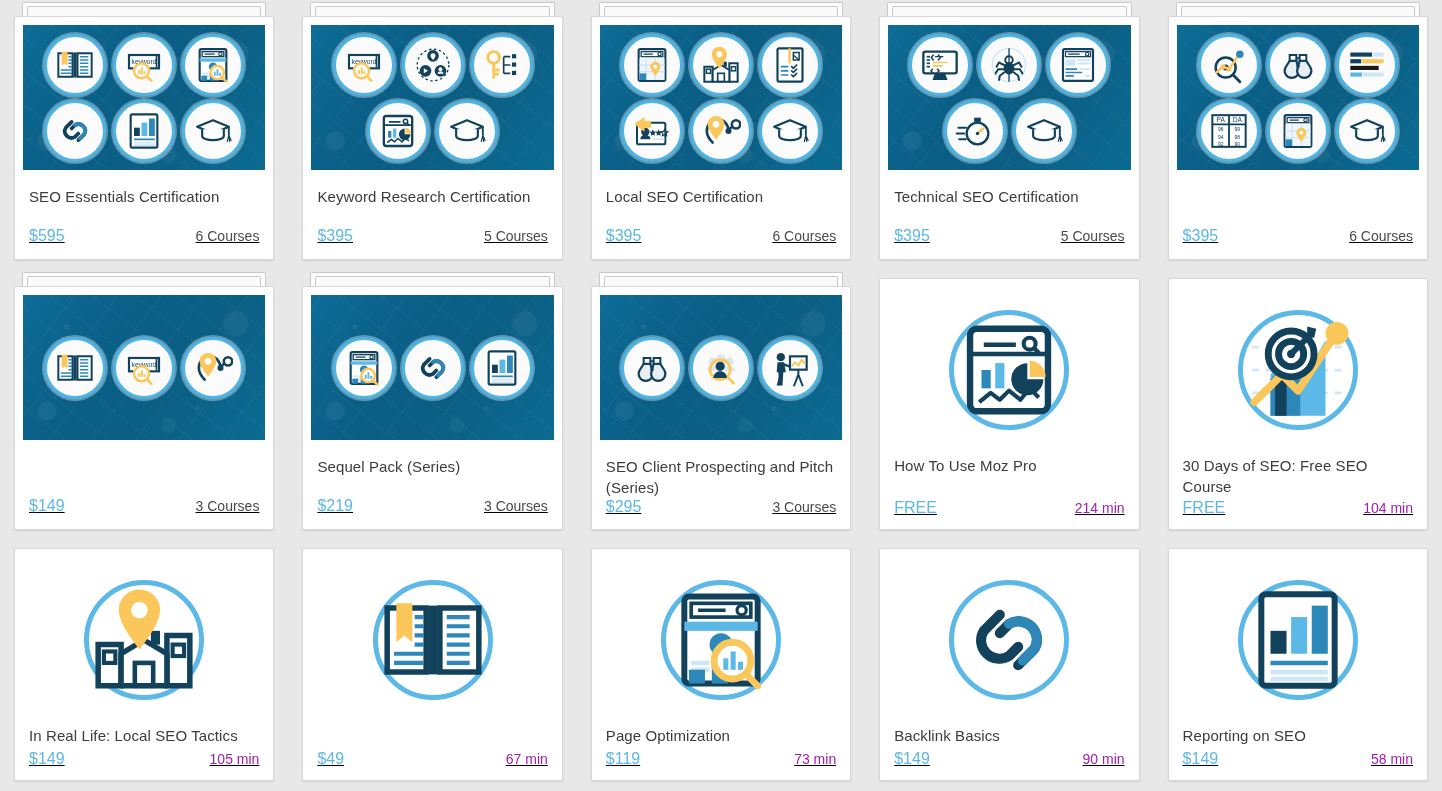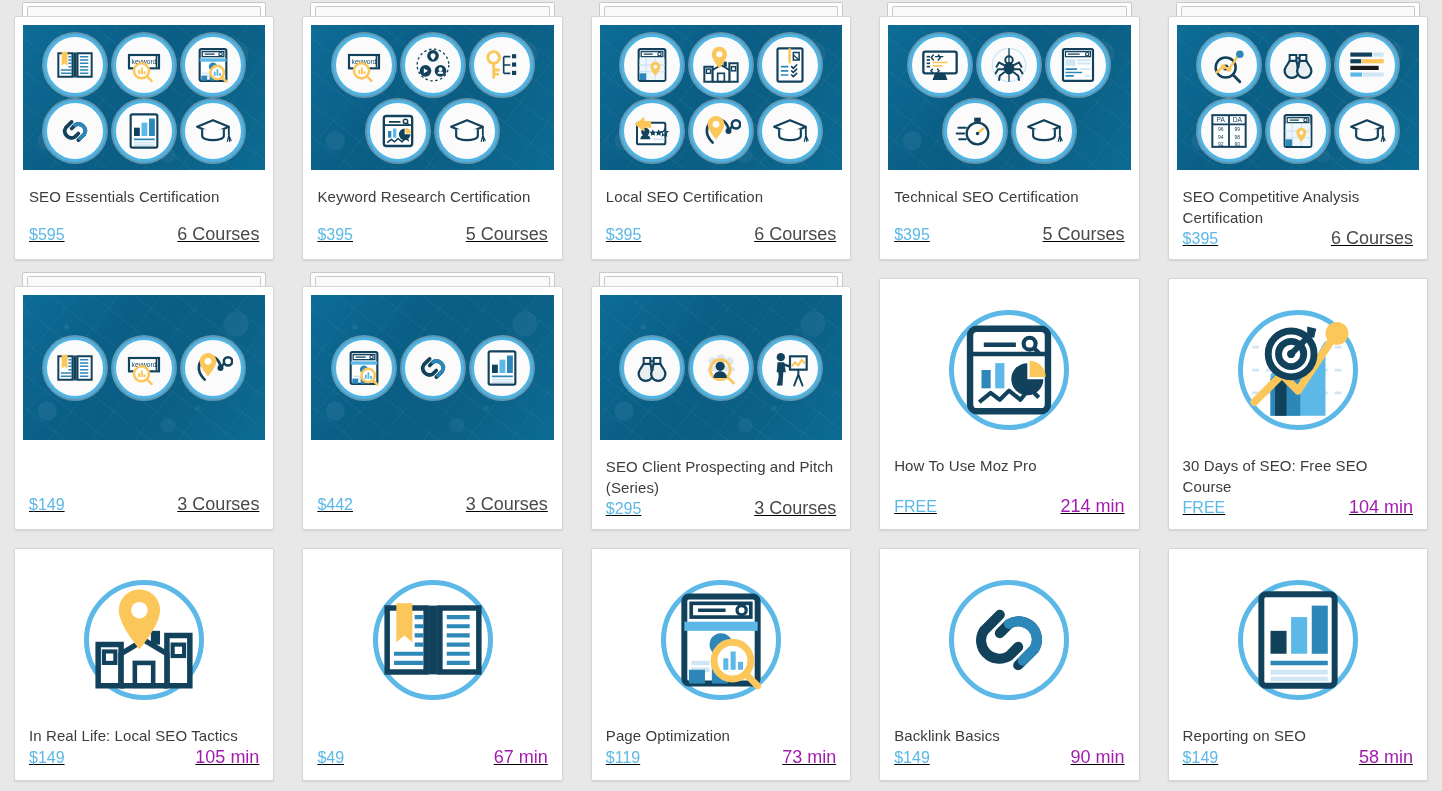--- a/index.html
+++ b/index.html
@@ -90,21 +90,21 @@
   .body{flex:1;display:flex;flex-direction:column;padding:0 14px;}
   .title{
     color:#3c3c3c;font-size:15px;line-height:21px;
     margin-top:16px;letter-spacing:.1px;
   }
   .meta{
     margin-top:auto;margin-bottom:14px;
     display:flex;justify-content:space-between;align-items:baseline;text-decoration:underline;
   }
   .price{color:#5cb8e6;font-size:16px;}
-  .extent{color:#4a4a4a;font-size:18px;}
+  .extent{color:#4a4a4a;font-size:14px;}
   .extent.blue{color:#a21caf;}
   .card.single .title{margin-top:10px;}
   .card.single .meta{margin-bottom:12px;justify-content:space-between;}
 </style>
 </head>
 <body>
 
 <div class="grid">
     <div class="cell">
       <div class="stack">
@@ -586,21 +586,20 @@
                   <path d="M43 19v10" stroke="#12415c" stroke-width="2.2"></path>
                   <g stroke="#12415c" stroke-width="1.4">
                     <path d="M43 29l-2 8M43 29l1 8M43 29l3 7"></path>
                   </g>
                 </svg>
               </span>
             </div>
           </div>
         </div>
         <div class="body">
-          <div class="title">SEO Competitive Analysis Certification</div>
           <div class="meta">
             <span class="price">$395</span>
             <span class="extent ">6 Courses</span>
           </div>
         </div>
       </div>
     </div>
     <div class="cell">
       <div class="stack">
         <i class="l1"></i>
@@ -707,22 +706,23 @@
                   </g>
                   <g stroke="#cfe6f5" stroke-width="2">
                     <path d="M12 38h25M12 41h25"></path>
                   </g>
                 </svg>
               </span>
             </div>
           </div>
         </div>
         <div class="body">
-          <div class="meta">
-            <span class="price">$442</span>
+          <div class="title">Sequel Pack (Series)</div>
+          <div class="meta">
+            <span class="price">$219</span>
             <span class="extent ">3 Courses</span>
           </div>
         </div>
       </div>
     </div>
     <div class="cell">
       <div class="stack">
         <i class="l1"></i>
         <i class="l2"></i>
       </div>

